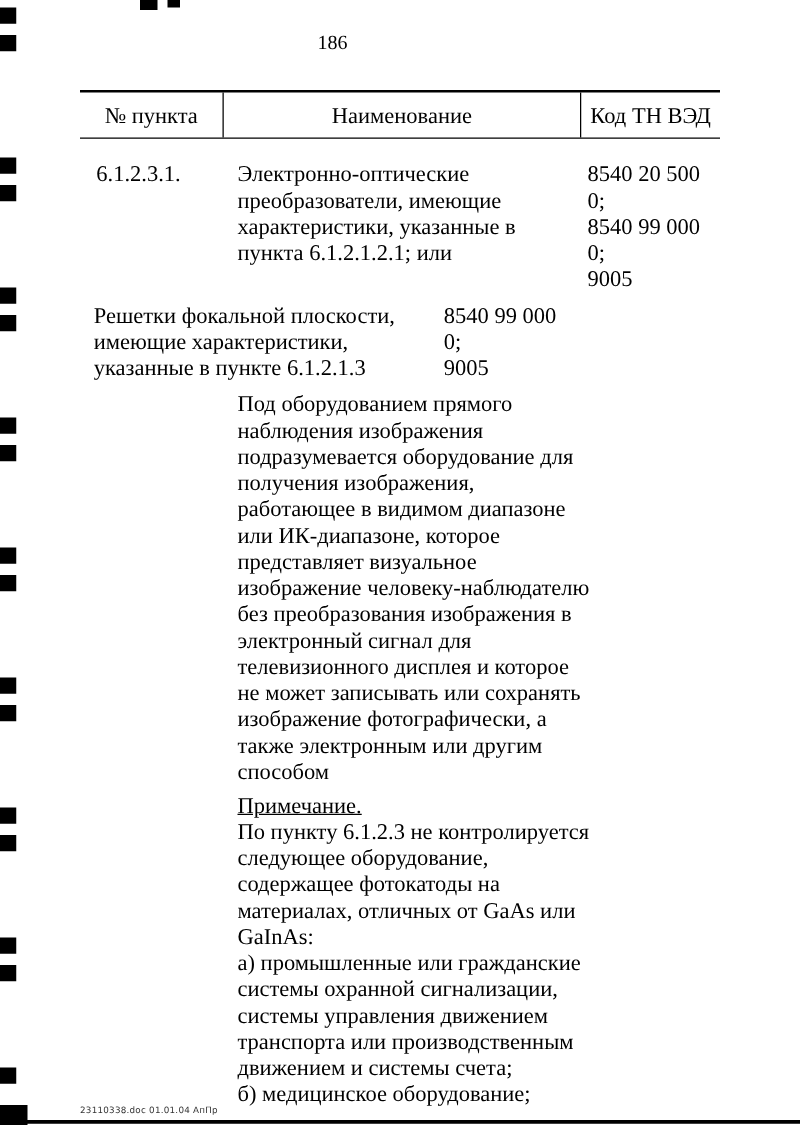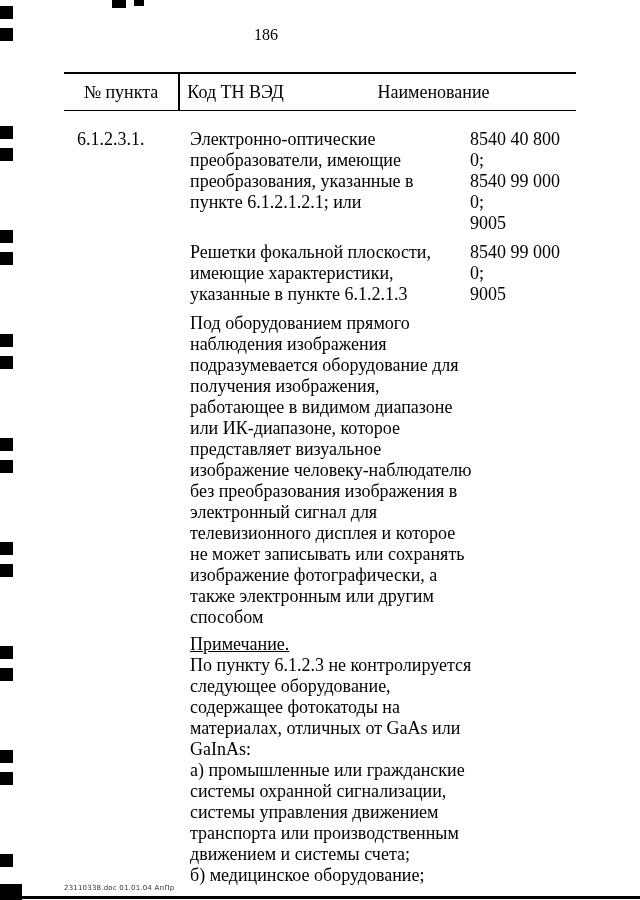--- a/index.html
+++ b/index.html
@@ -27,21 +27,21 @@
   .thead .hc{
     display:flex;align-items:center;justify-content:center;
     height:36px;text-align:center;box-sizing:border-box;
   }
   .col1{width:115px;flex:0 0 115px;}
   .col2{width:285px;flex:0 0 285px;}
   .col3{width:112px;flex:0 0 112px;}
   .thead .col1{border-right:1px solid #000;}
   .thead .col3{border-left:1px solid #000;}
   .tbody{padding-top:18px;}
-  .trow{display:flex;align-items:flex-start;margin-bottom:8px;justify-content:flex-end;}
+  .trow{display:flex;align-items:flex-start;margin-bottom:8px;}
   .cell-num{box-sizing:border-box;padding-left:13px;}
   .cell-name{box-sizing:border-box;padding-left:11px;padding-right:6px;}
   .cell-code{box-sizing:border-box;padding-left:6px;white-space:pre-line;}
   .notes{margin-left:126px;width:285px;}
   .note{margin-bottom:6px;}
   .note-title{text-decoration:underline;}
   .note-body{white-space:pre-line;}
   .footer-note{
     position:absolute;left:64px;top:884px;
     font-size:7px;font-family:"DejaVu Sans", sans-serif;
@@ -77,30 +77,30 @@
 
 <div class="bottom-blob"></div>
 <div class="bottom-line"></div>
 
 <div class="page-number">186</div>
 
 <div class="doc-table">
 
   <div class="thead">
     <div class="hc col1">№ пункта</div>
+    <div class="hc col2">Наименование</div>
     <div class="hc col3">Код ТН ВЭД</div>
-    <div class="hc col2">Наименование</div>
   </div>
 
   <div class="tbody">
 
     <div class="trow">
       <div class="col1 cell-num">6.1.2.3.1.</div>
-      <div class="col2 cell-name">Электронно-оптические преобразователи, имеющие преобразования, указанные в пункте 6.1.2.1.2.1; или</div>
-      <div class="col3 cell-code">8540 40 800 0;
+      <div class="col2 cell-name">Электронно-оптические преобразователи, имеющие характеристики, указанные в пункта 6.1.2.1.2.1; или</div>
+      <div class="col3 cell-code">8540 20 500 0;
 8540 99 000 0;
 9005</div>
     </div>
 
     <div class="trow">
       <div class="col2 cell-name">Решетки фокальной плоскости, имеющие характеристики, указанные в пункте 6.1.2.1.3</div>
       <div class="col3 cell-code">8540 99 000 0;
 9005</div>
     </div>
 

